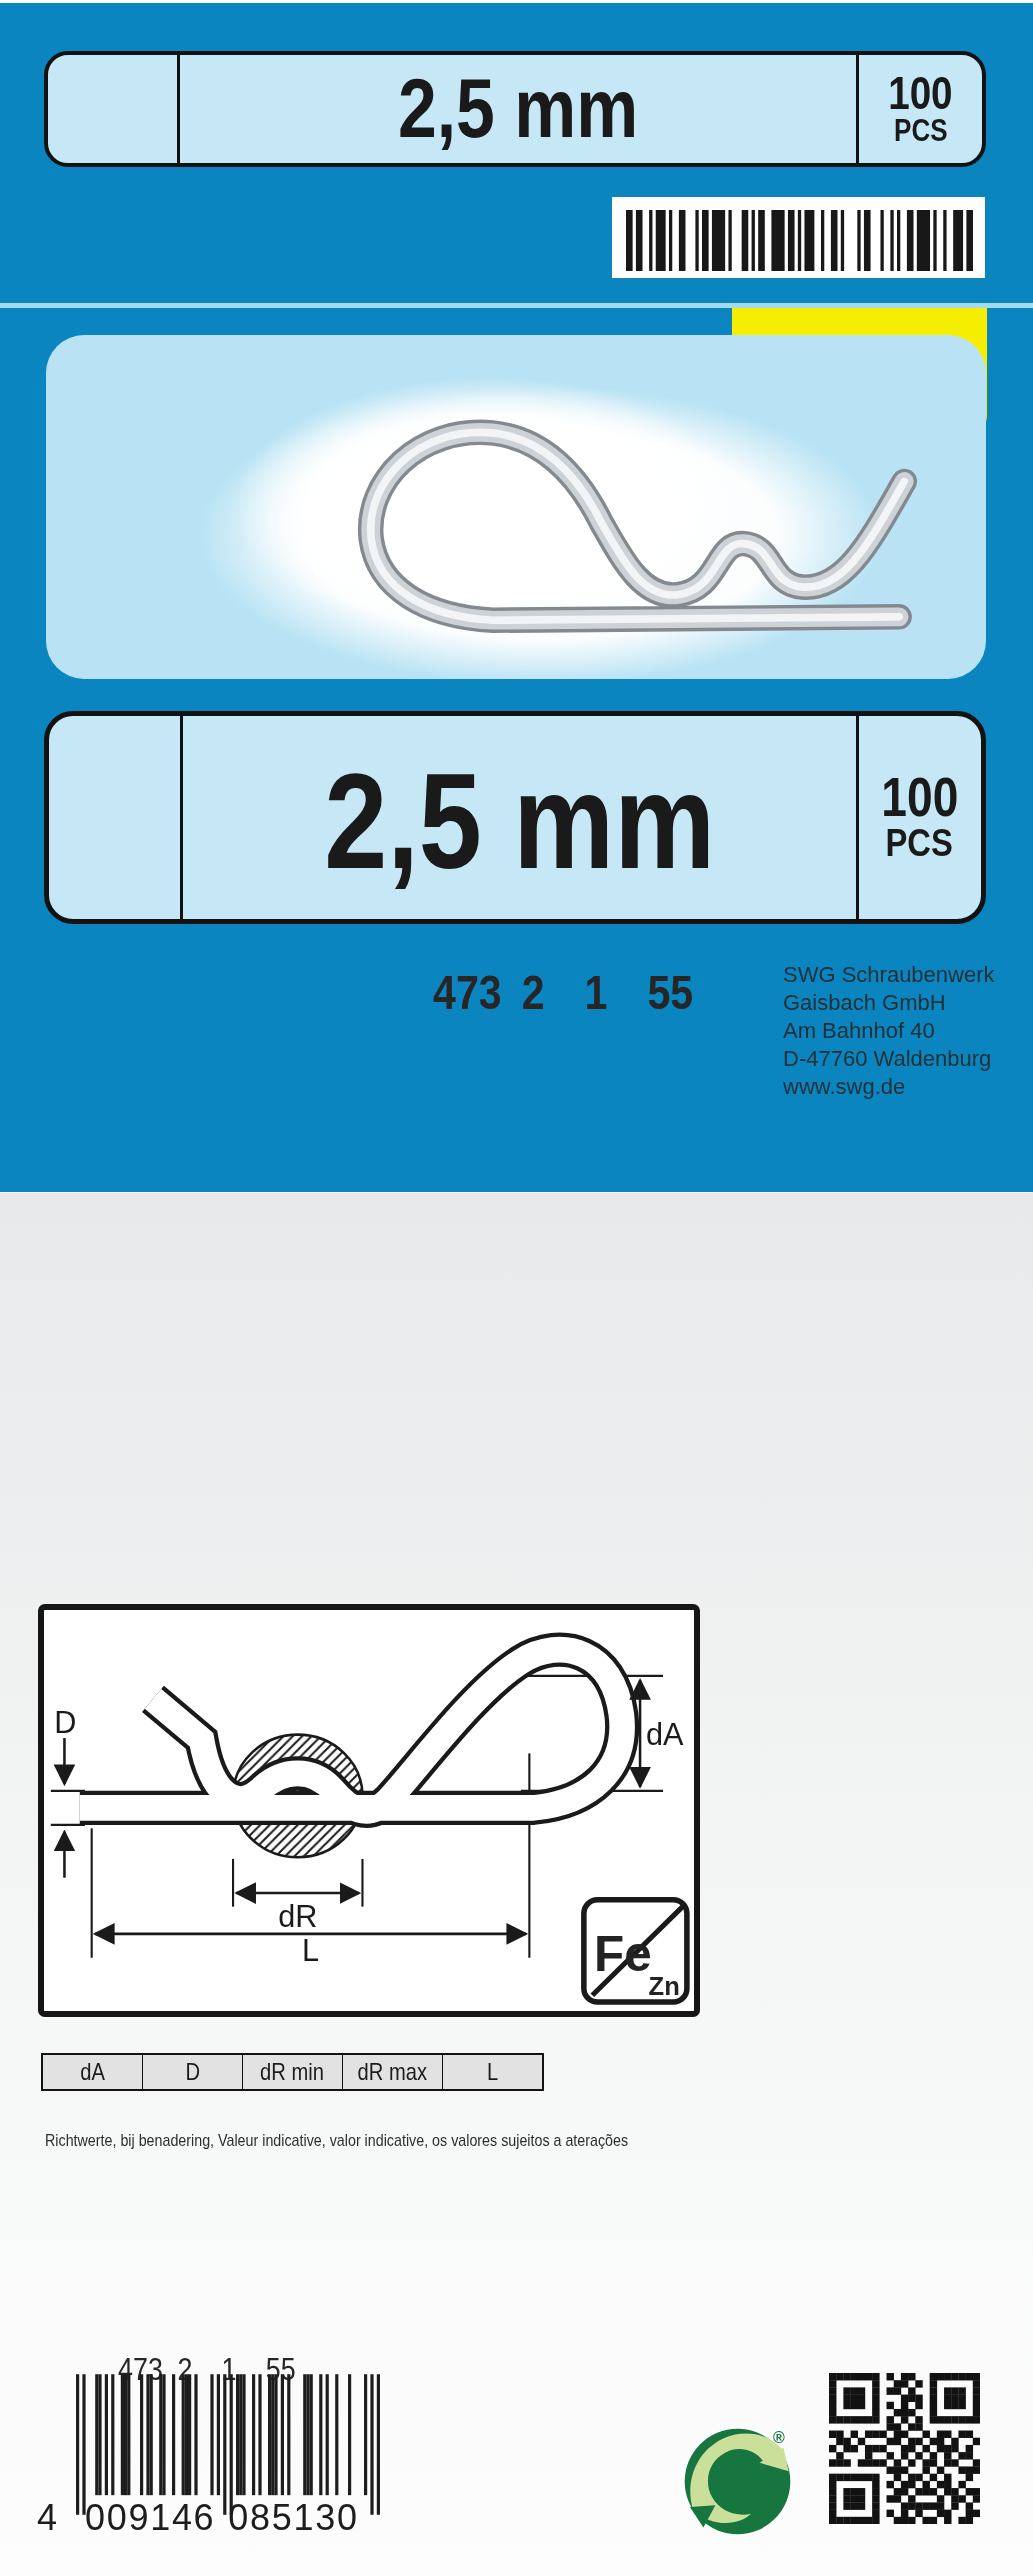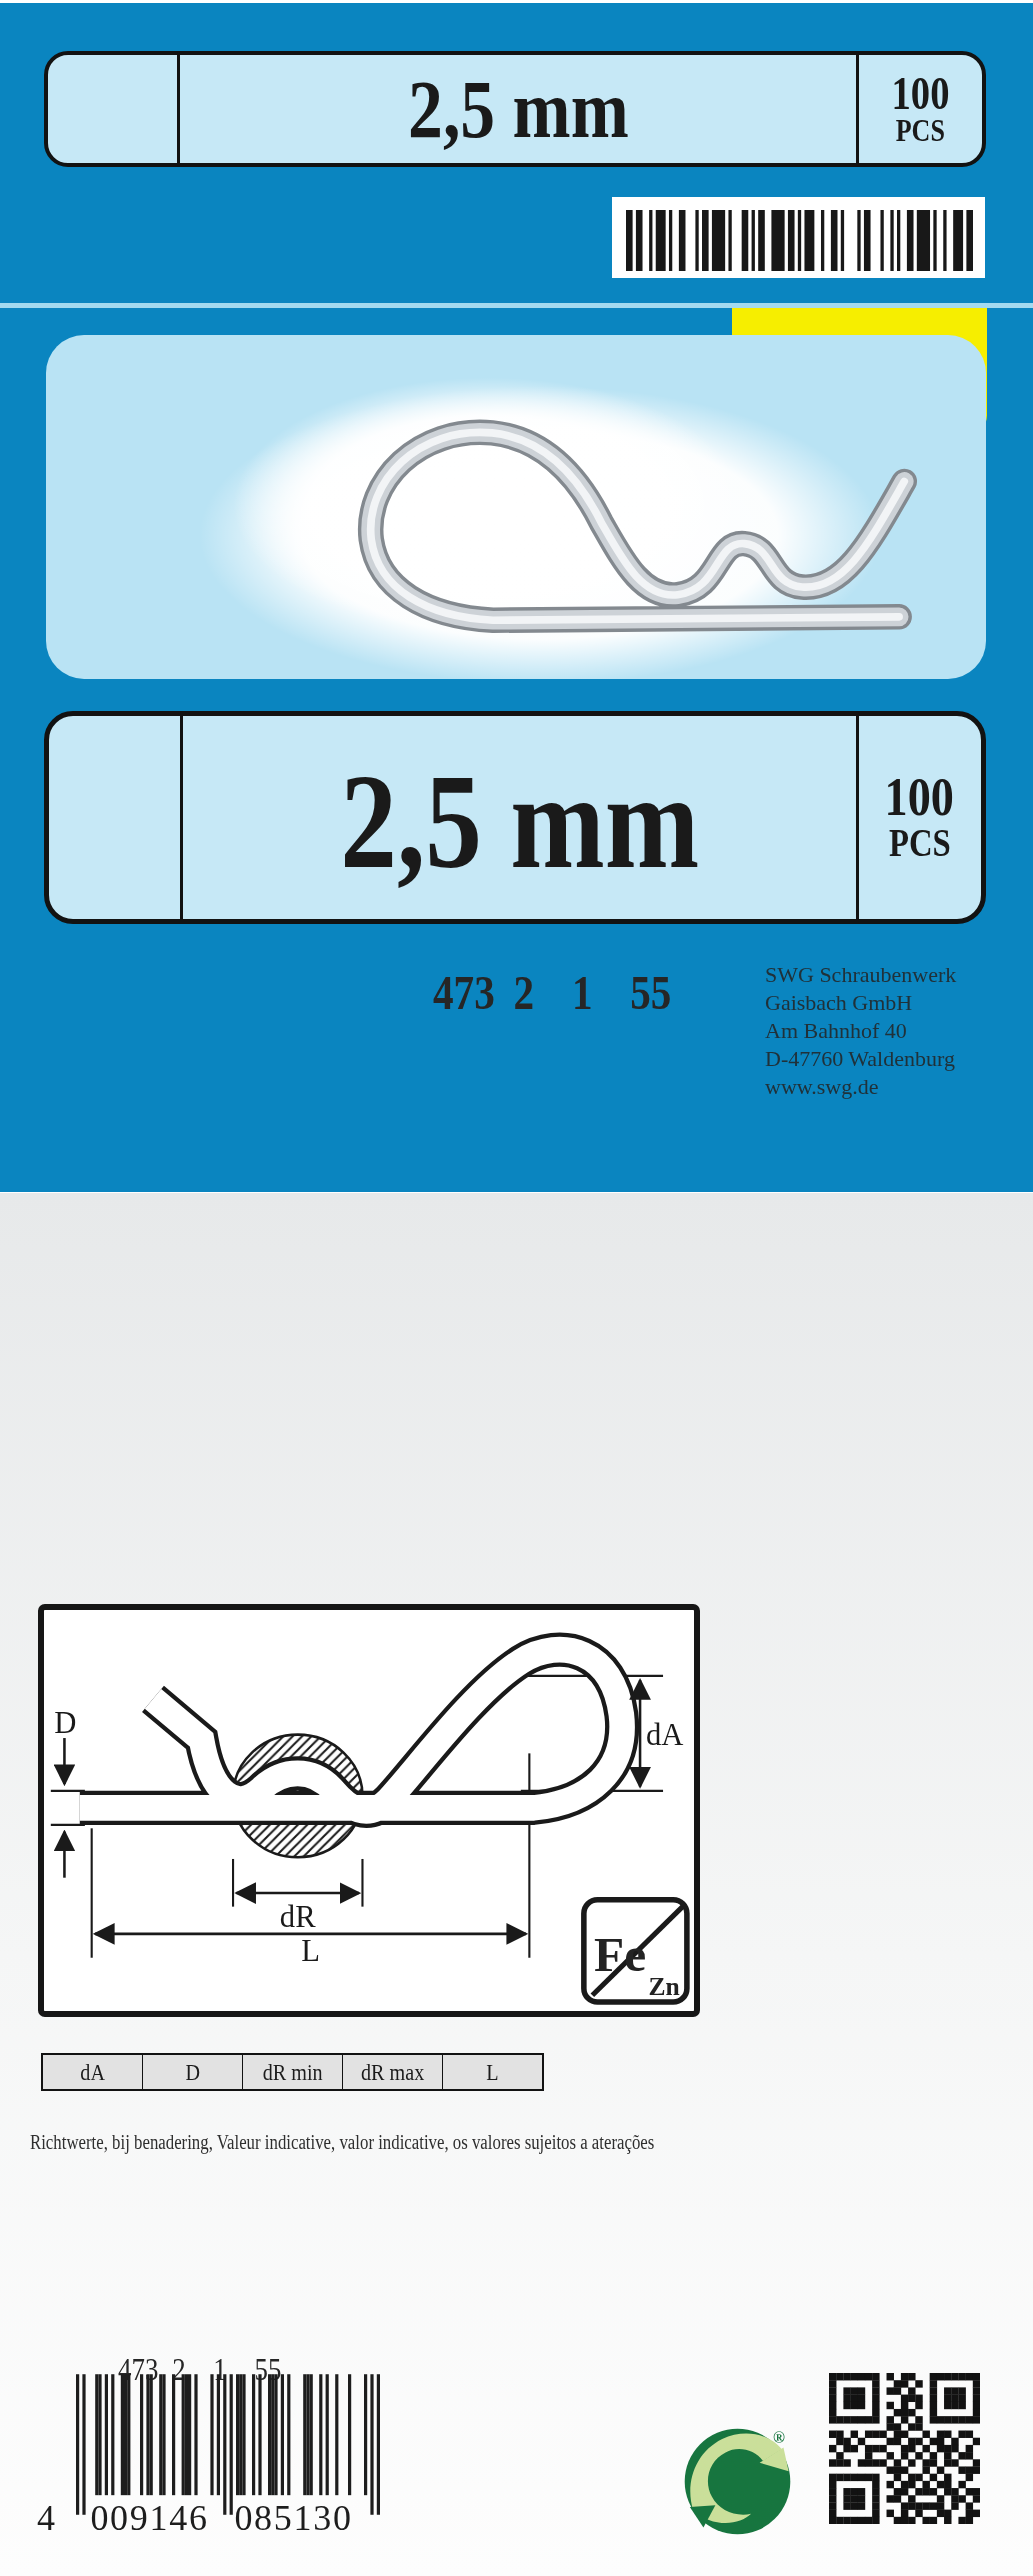--- a/index.html
+++ b/index.html
@@ -1,17 +1,17 @@
 <!DOCTYPE html>
 <html style="font-size:13.6px"><head>
 <meta charset="utf-8">
 <style>
   html,body{margin:0;padding:0;background:#fff;}
   #page{position:relative;width:1033px;height:2576px;background:#ffffff;overflow:hidden;
-        font-family:Liberation Serif, serif;color:#161616;}
+        font-family:Liberation Sans, sans-serif;color:#161616;}
   .abs{position:absolute;}
   .cx{display:inline-block;transform:scaleX(.84);transform-origin:50% 50%;white-space:pre;}
   .cxl{display:inline-block;transform:scaleX(.84);transform-origin:0 50%;white-space:pre;}
 
   
   #blue-bg{left:0;top:3.4px;width:1033px;height:1189px;background:#0a85c0;}
   #light-line{left:0;top:303px;width:1033px;height:5.1px;background:#a3daf0;}
 
   
   .pill{background:#c6e8f6;border:4.3px solid #121212;border-radius:24px;box-sizing:border-box;}
@@ -39,38 +39,38 @@
   #swg-reg{left:779px;top:337px;font-size:12.8px;font-weight:bold;color:#111;}
   #swg-word{left:799px;top:324px;width:182px;height:95px;display:flex;align-items:center;justify-content:center;
             font-size:82px;font-weight:bold;letter-spacing:-3.4px;color:#141414;}
 
   
   #photo-box{left:46px;top:335px;width:940px;height:344px;background:#b9e3f4;border-radius:38px;overflow:hidden;}
 
   
   #artnum-mid{left:433px;top:964px;font-size:49px;font-weight:bold;color:#262626;word-spacing:10.2px;white-space:pre;}
   #address{left:765px;top:961px;font-size:22px;line-height:28px;color:#203139;}
-  #address div{white-space:pre;}
+  #address div{white-space:pre;margin-left:18px;}
 
   
   #gray-bg{left:0;top:1193px;width:1033px;height:1383px;background:linear-gradient(#e7e9ea,#f5f6f6 55%,#fdfdfd);}
 
   
   #diagram-box{left:38px;top:1604px;width:662px;height:413px;box-sizing:border-box;border:6.8px solid #161616;border-radius:6.8px;background:#fff;}
 
   
   #spec-table{left:41px;top:2053px;width:503px;border:2.6px solid #121212;box-sizing:border-box;}
   .trow{display:flex;}
   .tcell{flex:1 1 0;box-sizing:border-box;border-left:1.7px solid #121212;display:flex;align-items:center;justify-content:center;font-size:24px;color:#1c1c1c;}
   .tcell:first-child{border-left:none;}
   .thead .tcell{height:34px;background:#e2e2e2;}
   .tbody{border-top:3.4px solid #121212;}
   .tbody .tcell{height:33px;background:#fff;}
 
-  #note{left:30px;top:2131px;font-size:20px;color:#2e2e2e;}
+  #note{left:45px;top:2131px;font-size:17px;color:#2e2e2e;}
 
   
   #artnum-bottom{left:118px;top:2351px;font-size:32px;color:#262626;word-spacing:8.5px;white-space:pre;}
   #ean-bars{left:76px;top:2374px;}
   .ean-digit{position:absolute;top:2497px;font-size:36px;color:#1d1d1d;}
   #ean-first{left:37px;}
   #ean-g1{left:85px;width:129px;text-align:center;letter-spacing:1.7px;}
   #ean-g2{left:223px;width:141px;text-align:center;letter-spacing:1.7px;}
 
   #green-dot{left:683px;top:2427px;width:109px;height:109px;}

